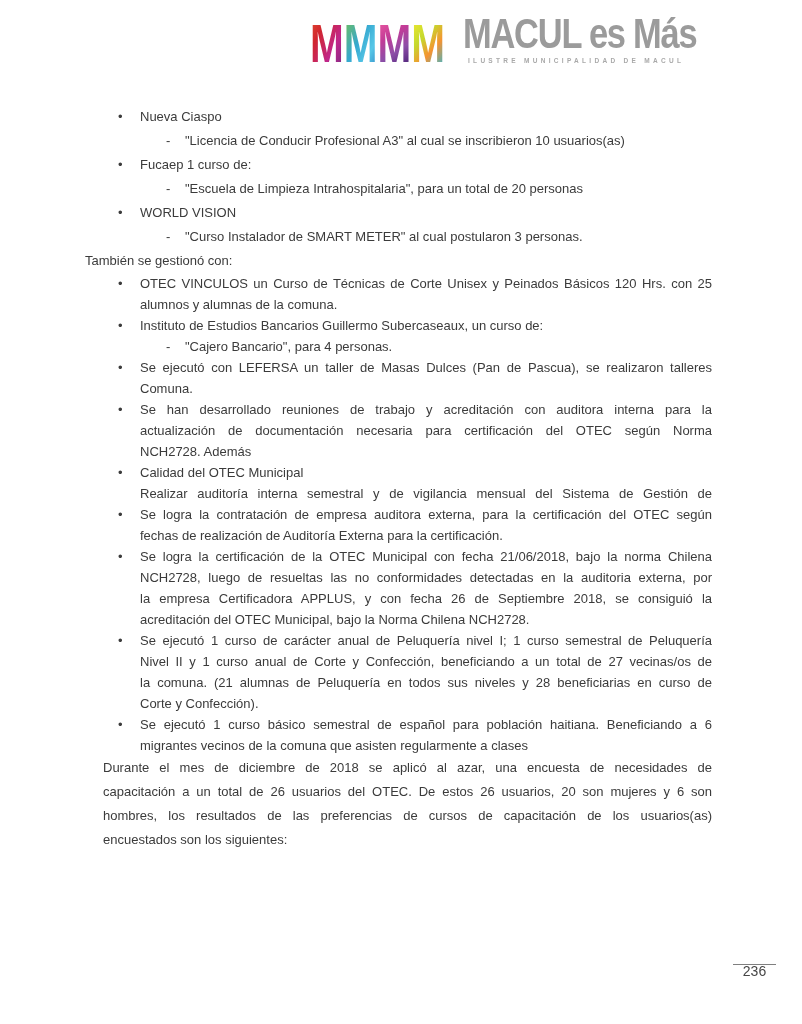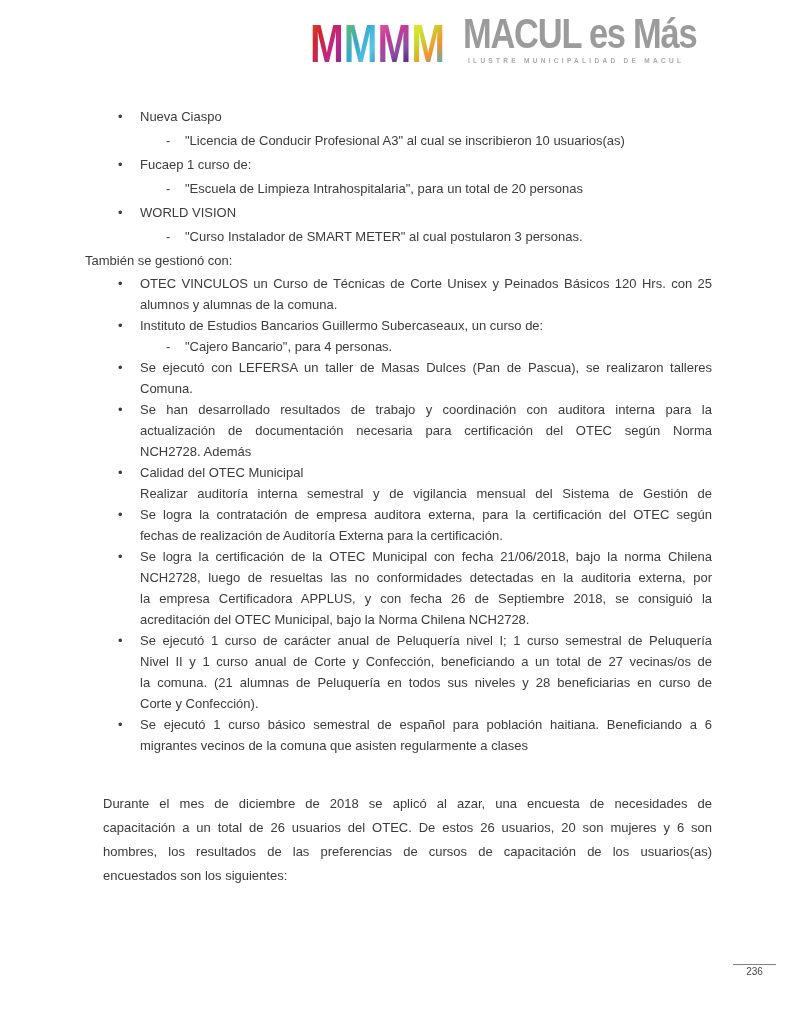--- a/index.html
+++ b/index.html
@@ -33,27 +33,27 @@
   .content { position:absolute; left:85px; top:105px; width:627px; font-size:13px; }
   .sec1 { line-height:24px; }
   .heading { line-height:24px; }
   .sec2 { line-height:21px; }
   .li { position:relative; padding-left:55px; }
   .li .bullet { position:absolute; left:33px; top:0; }
   .si { position:relative; padding-left:100px; }
   .si .dash { position:absolute; left:81px; top:0; }
   .jline { text-align:justify; text-align-last:justify; }
   .jline.last { text-align-last:left; }
-  .closing { margin-left:18px; line-height:24px;margin-top:36px; }
+  .closing { margin-left:18px; line-height:24px; }
 
   
   .footer {
     position:absolute; left:733px; top:964px; width:43px;
     border-top:1.2px solid #7f7f7f; text-align:center;
-    font-size:10px; line-height:11px; color:#474747; padding-top:1px;
+    font-size:14px; line-height:11px; color:#474747; padding-top:1px;
   }
 </style>
 </head>
 <body>
 
 <div class="page">
 
   <div class="logo">
     <div class="logo-m"><span class="m m1">M</span><span class="m m2">M</span><span class="m m3">M</span><span class="m m4">M</span></div>
     <div class="logo-title">MACUL es Más</div>
@@ -109,21 +109,21 @@
       </div>
 
       <div class="li">
         <span class="bullet">•</span>
         <div class="jline">Se ejecutó con LEFERSA un taller de Masas Dulces (Pan de Pascua), se realizaron talleres</div>
         <div class="jline last">Comuna.</div>
       </div>
 
       <div class="li">
         <span class="bullet">•</span>
-        <div class="jline">Se han desarrollado resultados de trabajo y coordinación con auditora interna para la</div>
+        <div class="jline">Se han desarrollado reuniones de trabajo y acreditación con auditora interna para la</div>
         <div class="jline">actualización de documentación necesaria para certificación del OTEC según Norma</div>
         <div class="jline last">NCH2728. Además</div>
       </div>
 
       <div class="li">
         <span class="bullet">•</span>
         <div class="jline last">Calidad del OTEC Municipal</div>
         <div class="jline">Realizar auditoría interna semestral y de vigilancia mensual del Sistema de Gestión de</div>
       </div>
 

